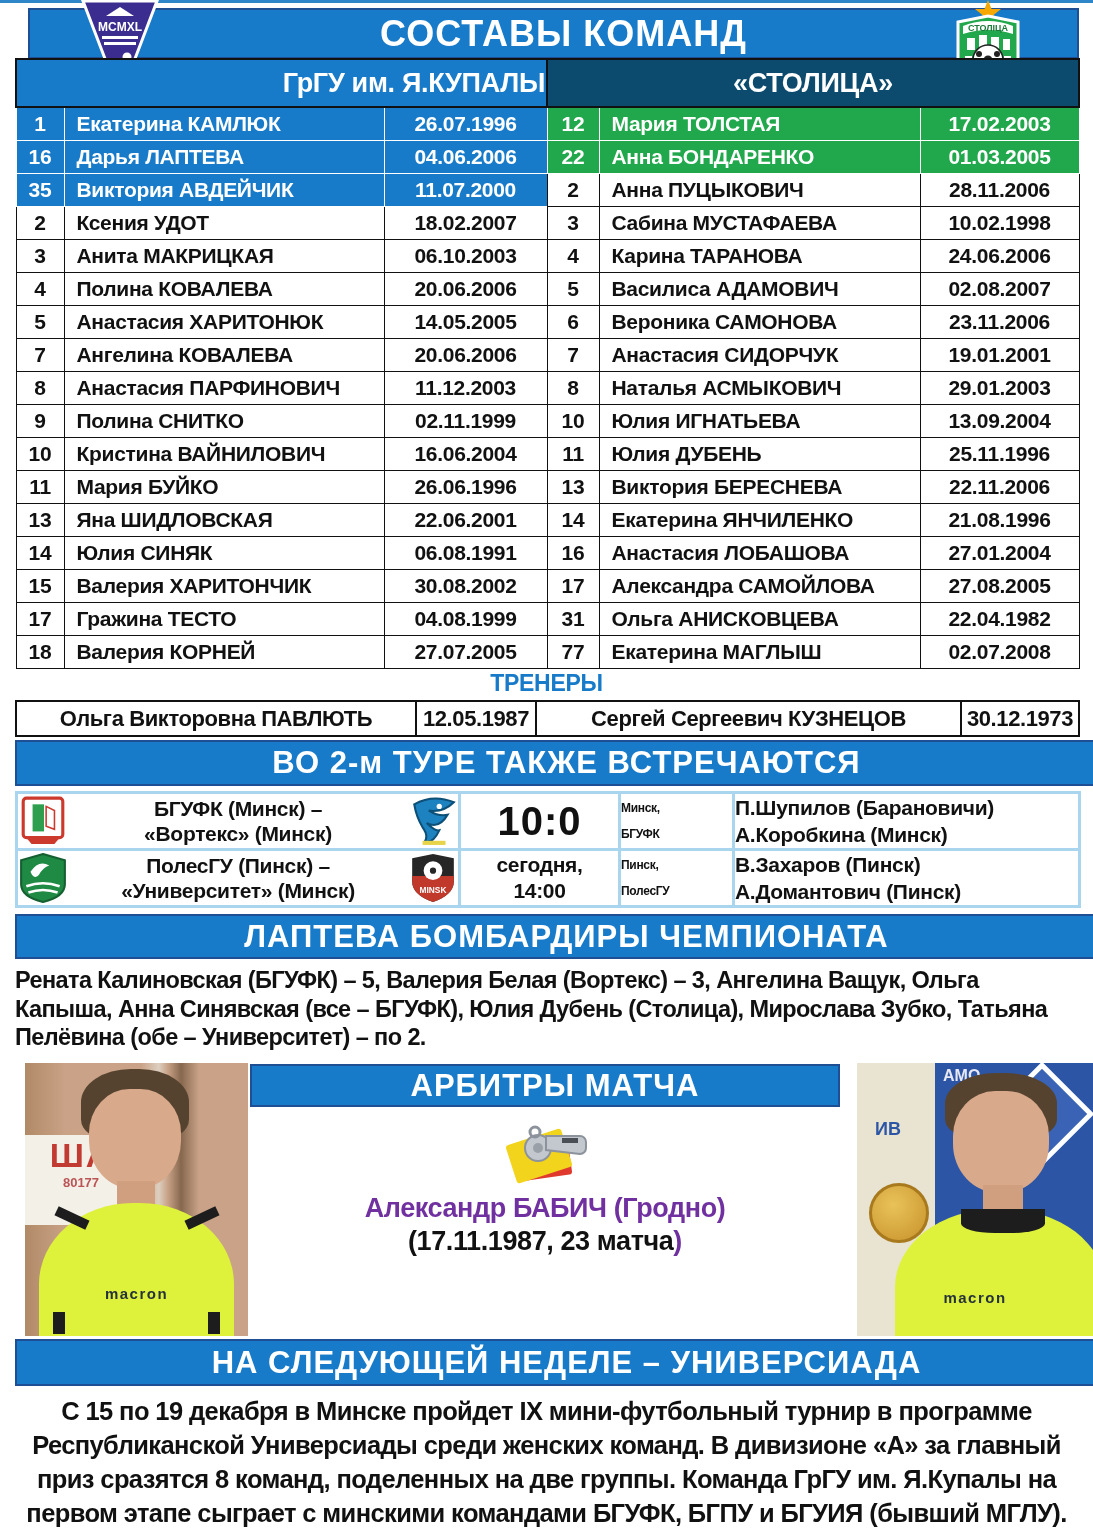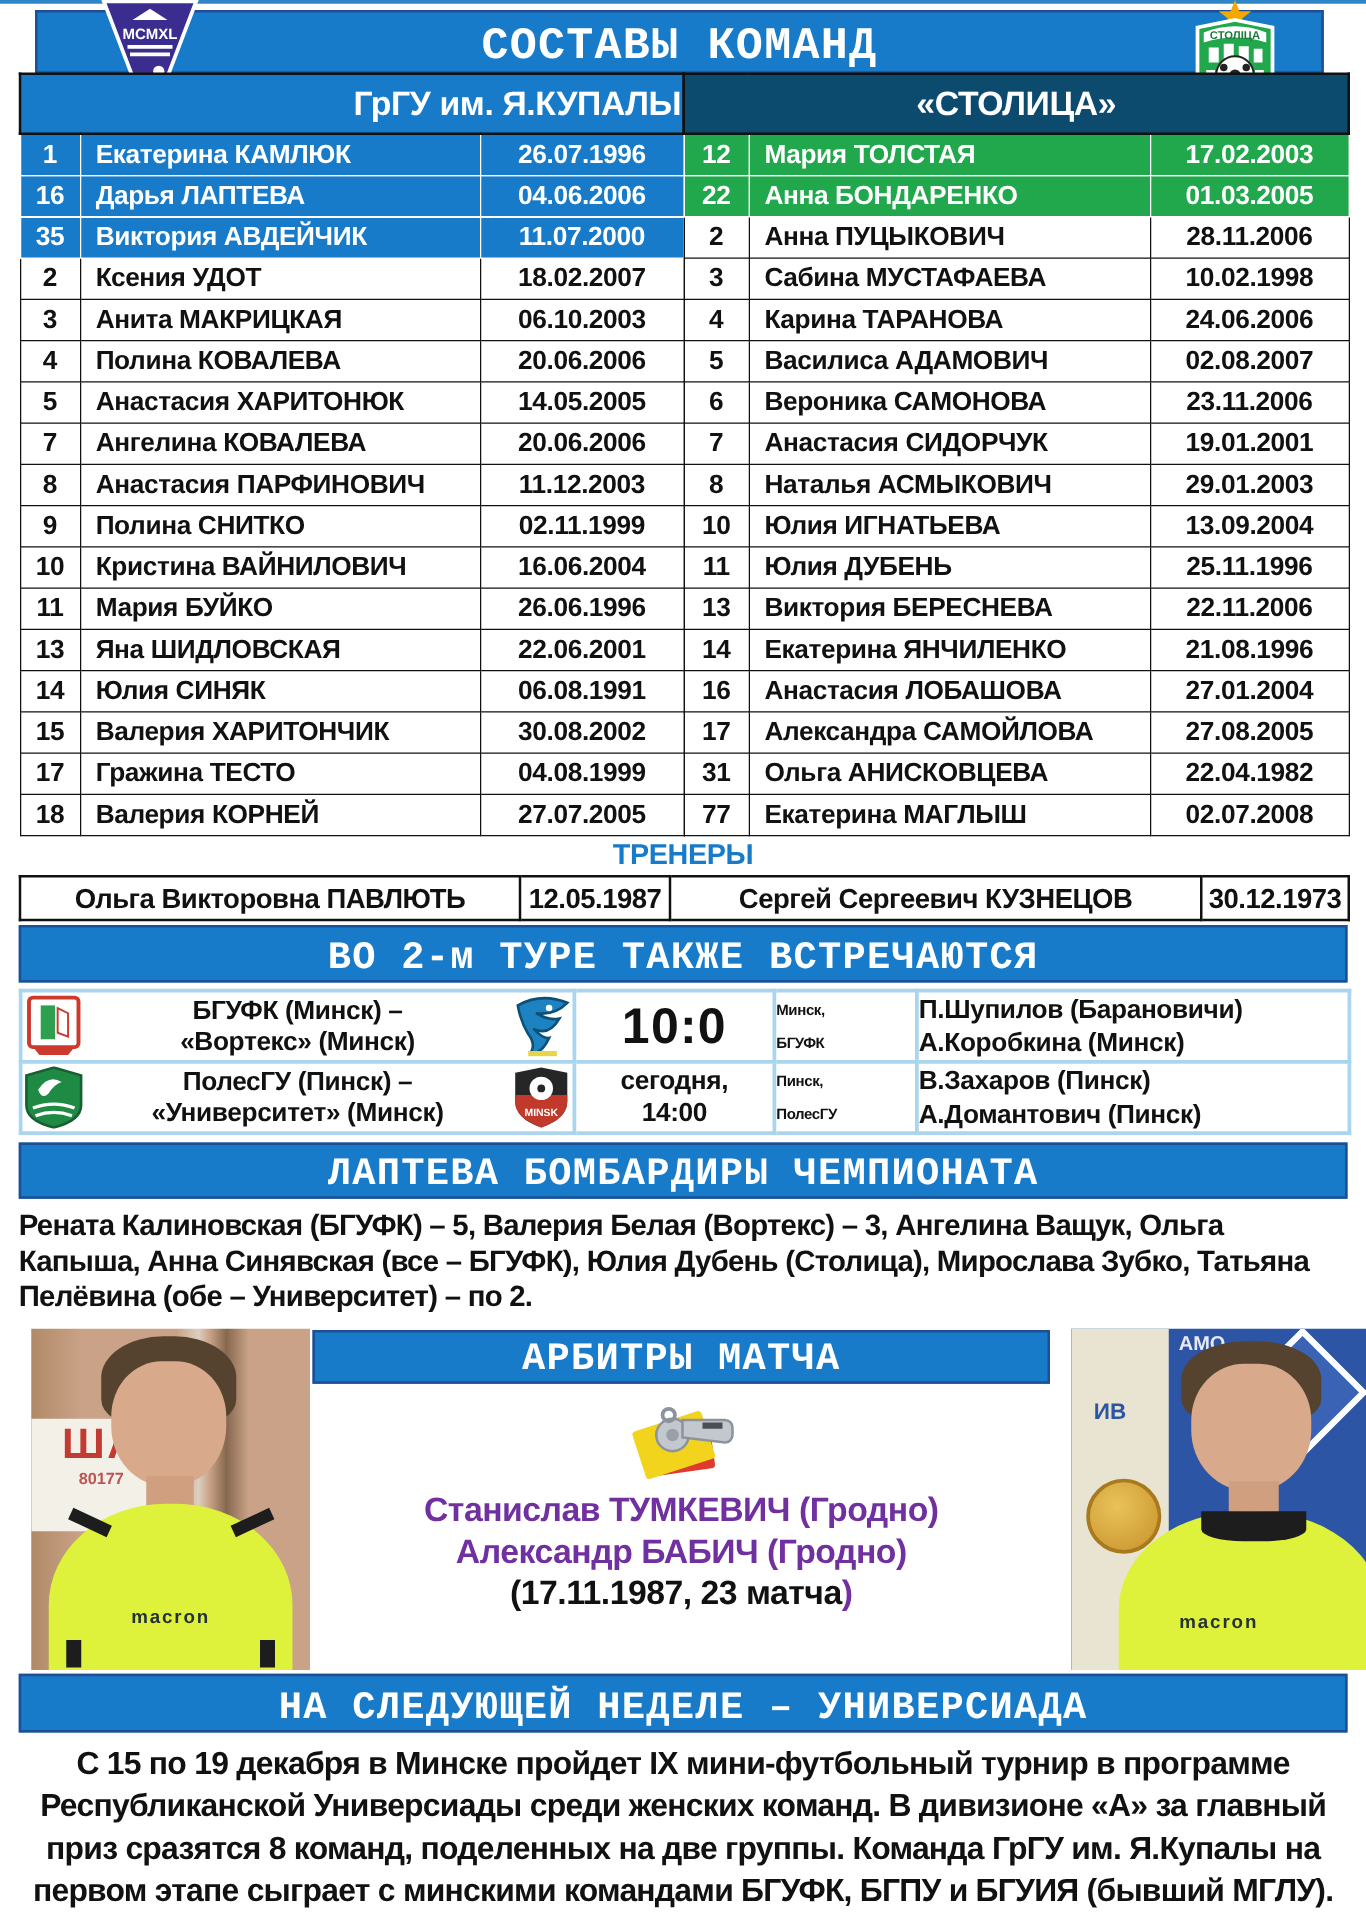--- a/index.html
+++ b/index.html
@@ -3,22 +3,22 @@
 <meta charset="utf-8">
 <style>
   html,body{margin:0;padding:0;}
   body{width:1093px;height:1532px;position:relative;background:#fff;overflow:hidden;
        font-family:"Liberation Sans",sans-serif;color:#111;}
   .abs{position:absolute;}
   .top-line{left:0;top:0;width:1093px;height:3px;background:#2e86c8;}
 
   
   .banner{background:#187bc9;border:2px solid #1e4f94;color:#fff;
-          font-family:Liberation Mono, monospace;font-weight:bold;
-          display:flex;align-items:flex-end;justify-content:center;letter-spacing:1px;}
+          font-family:Liberation Sans, sans-serif;font-weight:bold;
+          display:flex;align-items:center;justify-content:center;letter-spacing:1px;padding-left:20px;}
   #header-bar{left:28px;top:8px;width:1027px;height:47px;font-size:36px;}
   #banner-round2{left:15px;top:740px;width:1059px;height:42px;font-size:31px;}
   #banner-scorers{left:15px;top:914px;width:1059px;height:41px;font-size:31px;}
   #banner-referees{width:100%;height:43px;font-size:31px;box-sizing:border-box;}
   #banner-next{left:15px;top:1339px;width:1059px;height:43px;font-size:31px;}
 
   
   table.roster{border-collapse:collapse;table-layout:fixed;position:absolute;top:58px;}
   #roster-left{left:15px;width:531px;}
   #roster-right{left:546px;width:532px;}
@@ -471,21 +471,20 @@
     <svg viewBox="0 0 110 74" width="110" height="74">
       <rect x="28" y="26" width="52" height="38" rx="3" fill="#e03a2f" transform="rotate(-8 54 45)"></rect>
       <rect x="20" y="22" width="58" height="40" rx="3" fill="#f2d41c" transform="rotate(-18 49 42)"></rect>
       <circle cx="48" cy="34" r="13" fill="#c3c8cf" stroke="#8d939c" stroke-width="2"></circle>
       <circle cx="48" cy="34" r="5" fill="#9aa0a8"></circle>
       <path d="M56,22 h34 a6,6 0 0 1 6,6 v6 a6,6 0 0 1 -6,6 l-34,-4 Z" fill="#c3c8cf" stroke="#8d939c" stroke-width="2"></path>
       <rect x="72" y="24" width="16" height="5" fill="#4a4f55"></rect>
       <circle cx="45" cy="18" r="5" fill="none" stroke="#8d939c" stroke-width="3"></circle>
     </svg>
   </div>
-  <div class="arb-line arb-name">Станислав ТУМКЕВИЧ (Гродно)</div>
   <div class="arb-line arb-name">Александр БАБИЧ (Гродно)</div>
   <div class="arb-line arb-detail"><span>(17.11.1987, 23 матча</span><span class="purple">)</span></div>
 </div>
 
 <div id="banner-next" class="abs banner">
   <span>НА СЛЕДУЮЩЕЙ НЕДЕЛЕ – УНИВЕРСИАДА</span>
 </div>
 <div id="next-text" class="abs">С 15 по 19 декабря в Минске пройдет IX мини-футбольный турнир в программе Республиканской Универсиады среди женских команд. В дивизионе «А» за главный приз сразятся 8 команд, поделенных на две группы. Команда ГрГУ им. Я.Купалы на первом этапе сыграет с минскими командами БГУФК, БГПУ и БГУИЯ (бывший МГЛУ).</div>
 
 </body></html>

